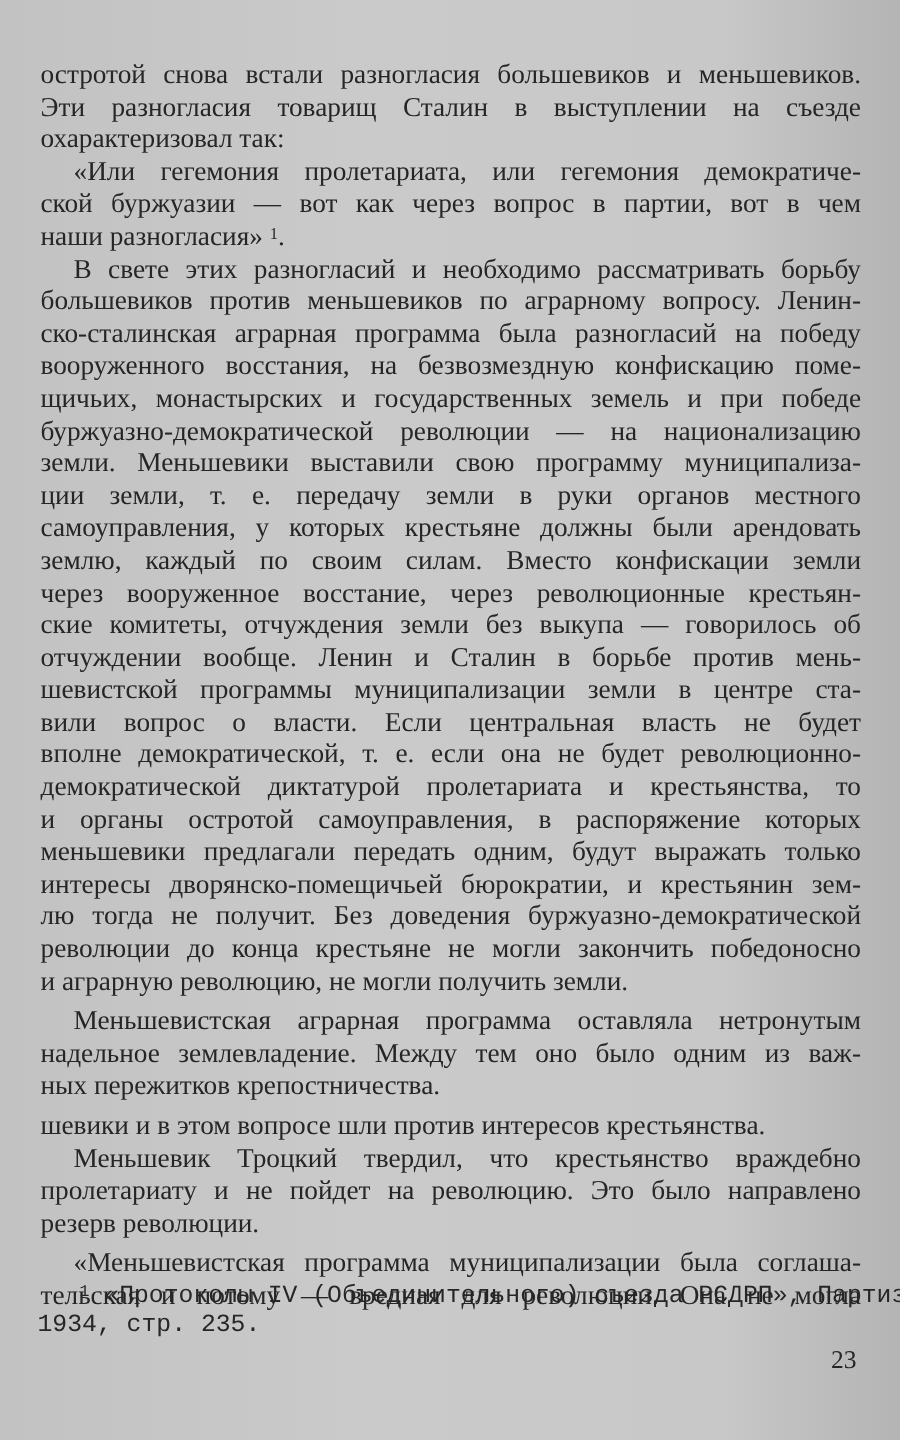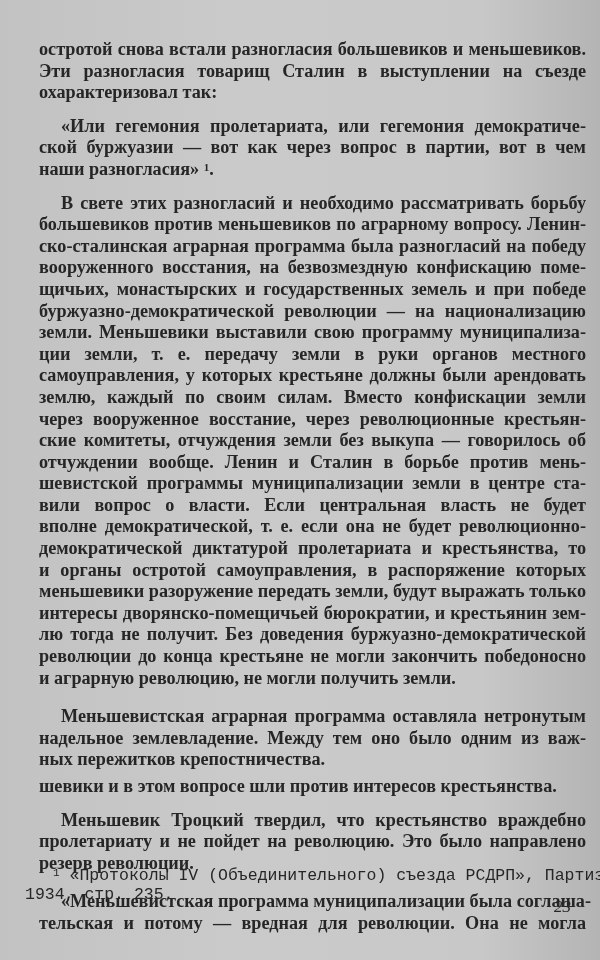--- a/index.html
+++ b/index.html
@@ -5,40 +5,40 @@
     html, body { margin: 0; padding: 0; }
     body {
       width: 600px; height: 960px; overflow: hidden;
       background: #c6c6c6;
       background-image: linear-gradient(90deg, #c2c2c2 0%, #cacaca 40%, #c8c8c8 80%, #b4b4b4 100%);
       font-family: "Liberation Serif", "DejaVu Serif", serif;
       color: #262626;
       position: relative;
     }
     .page {
-      position: absolute; left: 39px; top: 39px; width: 547px;
-      font-size: 18.2px; line-height: 21.6px; font-weight: bold;
+      position: absolute; left: 27px; top: 39px; width: 547px;
+      font-size: 18.2px; line-height: 21.6px;
     }
     .line {
       display: block; white-space: nowrap; text-align: justify;
       text-align-last: justify; height: 21.6px;
     }
     .line.last { text-align-last: left; }
-    .line.indent { padding-left: 22px; margin-top: 12px; }
+    .line.indent { padding-left: 22px; }
     .para-gap { height: 5px; }
     .footnote {
       position: absolute; left: 25px; top: 854px; width: 547px;
       font-size: 16.5px; line-height: 19px; font-family: Liberation Mono, monospace;
     }
     .footnote .line { height: 19px; }
     .footnote .line.indent { padding-left: 28px; }
     sup { font-size: 11px; vertical-align: 4px; line-height: 0; }
     .pagenum {
       position: absolute; right: 29px; top: 897px;
-      font-style: italic; font-size: 17px;
+      font-size: 17px;
     }
   </style>
 </head>
 <body>
 
 <div class="page">
 
   <div>
     <span class="line">остротой снова встали разногласия большевиков и меньшевиков.</span>
     <span class="line">Эти разногласия товарищ Сталин в выступлении на съезде</span>
@@ -63,21 +63,21 @@
     <span class="line">самоуправления, у которых крестьяне должны были арендовать</span>
     <span class="line">землю, каждый по своим силам. Вместо конфискации земли</span>
     <span class="line">через вооруженное восстание, через революционные крестьян-</span>
     <span class="line">ские комитеты, отчуждения земли без выкупа — говорилось об</span>
     <span class="line">отчуждении вообще. Ленин и Сталин в борьбе против мень-</span>
     <span class="line">шевистской программы муниципализации земли в центре ста-</span>
     <span class="line">вили вопрос о власти. Если центральная власть не будет</span>
     <span class="line">вполне демократической, т. е. если она не будет революционно-</span>
     <span class="line">демократической диктатурой пролетариата и крестьянства, то</span>
     <span class="line">и органы остротой самоуправления, в распоряжение которых</span>
-    <span class="line">меньшевики разоружение передать земли, будут выражать только</span>
+    <span class="line">меньшевики предлагали передать одним, будут выражать только</span>
     <span class="line">интересы дворянско-помещичьей бюрократии, и крестьянин зем-</span>
     <span class="line">лю тогда не получит. Без доведения буржуазно-демократической</span>
     <span class="line">революции до конца крестьяне не могли закончить победоносно</span>
     <span class="line last">и аграрную революцию, не могли получить земли.</span>
   </div>
   <div class="para-gap"></div>
 
   <div>
     <span class="line indent">Меньшевистская аграрная программа оставляла нетронутым</span>
     <span class="line">надельное землевладение. Между тем оно было одним из важ-</span>

